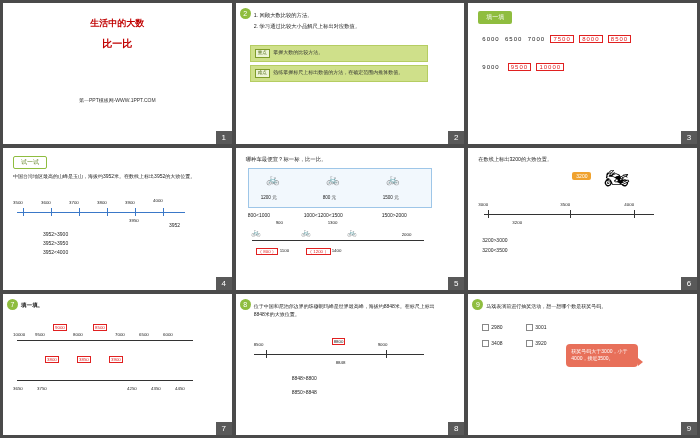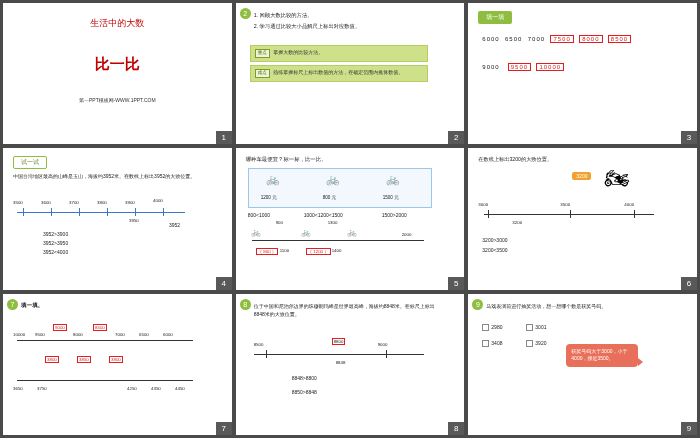--- a/index.html
+++ b/index.html
@@ -42,25 +42,25 @@
   }
   .red{color:#d92b2b;}
   .redbox{
     border:1px solid #e02020;color:#e02020;
     padding:0 2px;display:inline-block;
   }
 
   
   .s1-title{
     position:absolute;width:100%;text-align:center;top:14px;
-    color:#c00000;font-size:9px;font-weight:normal;
+    color:#c00000;font-size:9px;font-weight:bold;
   }
   .s1-main{
-    position:absolute;width:100%;text-align:center;top:52px;
-    color:#c00000;font-size:15px;font-weight:bold;
+    position:absolute;width:100%;text-align:center;top:34px;
+    color:#c00000;font-size:10px;font-weight:bold;
   }
   .s1-sub{
     position:absolute;width:100%;text-align:center;top:94px;
     color:#333;font-size:5px;
   }
 
   
   .s2-line{position:absolute;left:18px;font-size:5.3px;color:#222;}
   .s2-box{
     position:absolute;left:14px;

